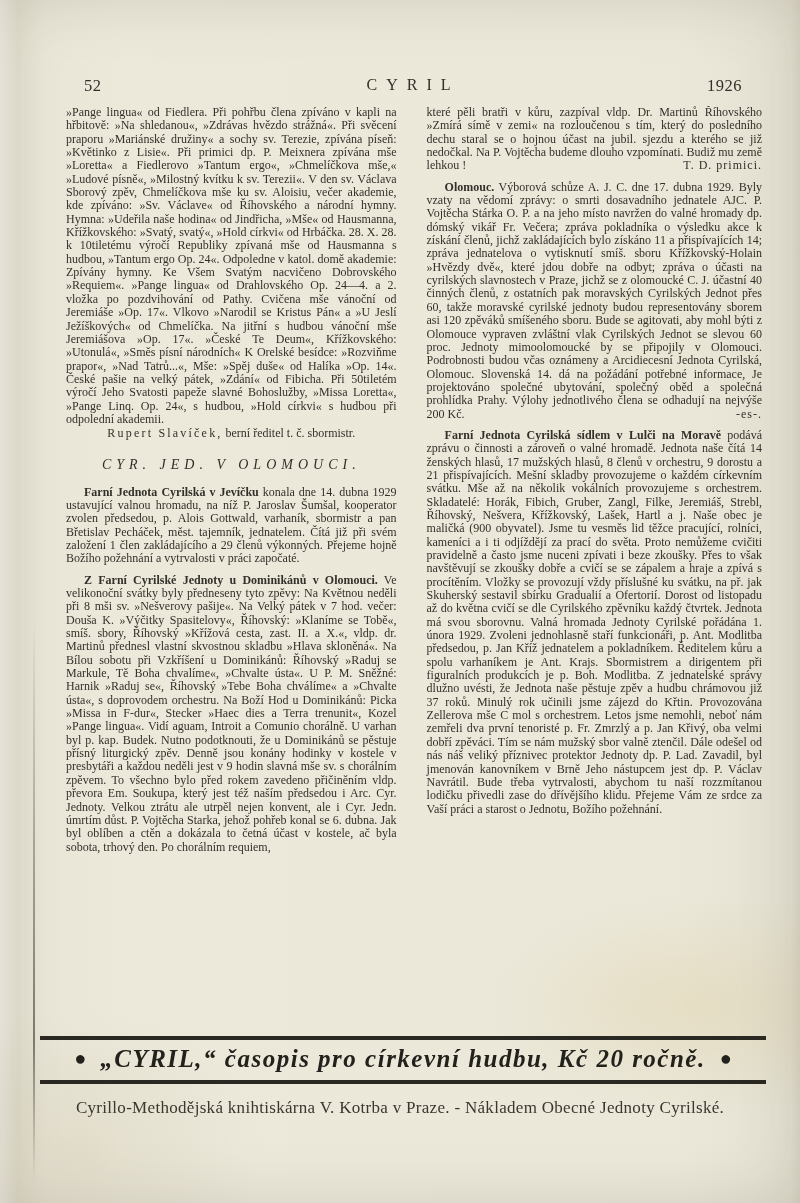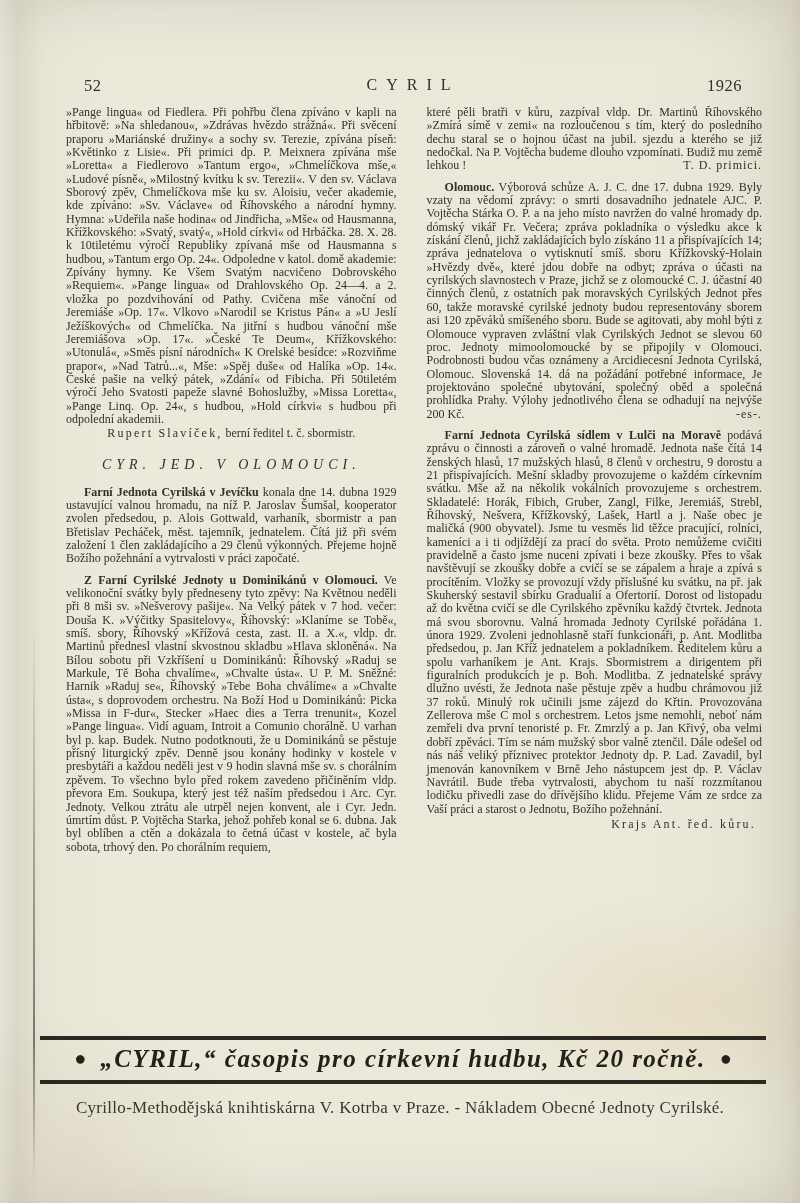--- a/index.html
+++ b/index.html
@@ -81,21 +81,20 @@
       <p class="sig-center"><span class="spaced">Rupert Slavíček,</span><span> berní ředitel t. č. sbormistr.</span></p>
       <h2 class="section-heading">CYR. JED. V OLOMOUCI.</h2>
       <p class="just indent"><span class="lead">Farní Jednota Cyrilská v Jevíčku</span><span> konala dne 14. dubna 1929 ustavující valnou hromadu, na níž P. Jaroslav Šumšal, kooperator zvolen předsedou, p. Alois Gottwald, varhaník, sbormistr a pan Břetislav Pecháček, měst. tajemník, jednatelem. Čítá již při svém založení 1 člen zakládajícího a 29 členů výkonných. Přejeme hojně Božího požehnání a vytrvalosti v práci započaté.</span></p>
       <p class="just indent mt"><span class="lead">Z Farní Cyrilské Jednoty u Dominikánů v Olomouci.</span><span> Ve velikonoční svátky byly předneseny tyto zpěvy: Na Květnou neděli při 8 mši sv. »Nešverovy pašije«. Na Velký pátek v 7 hod. večer: Douša K. »Výčitky Spasitelovy«, Říhovský: »Klaníme se Tobě«, smíš. sbory, Říhovský »Křížová cesta, zast. II. a X.«, vldp. dr. Martinů přednesl vlastní skvostnou skladbu »Hlava skloněná«. Na Bílou sobotu při Vzkříšení u Dominikánů: Říhovský »Raduj se Markule, Tě Boha chvalíme«, »Chvalte ústa«. U P. M. Sněžné: Harnik »Raduj se«, Říhovský »Tebe Boha chválíme« a »Chvalte ústa«, s doprovodem orchestru. Na Boží Hod u Dominikánů: Picka »Missa in F-dur«, Stecker »Haec dies a Terra trenunit«, Kozel »Pange lingua«. Vidí aguam, Introit a Comunio chorálně. U varhan byl p. kap. Budek. Nutno podotknouti, že u Dominikánů se pěstuje přísný liturgický zpěv. Denně jsou konány hodinky v kostele v presbytáři a každou neděli jest v 9 hodin slavná mše sv. s chorálním zpěvem. To všechno bylo před rokem zavedeno přičiněním vldp. převora Em. Soukupa, který jest též naším předsedou i Arc. Cyr. Jednoty. Velkou ztrátu ale utrpěl nejen konvent, ale i Cyr. Jedn. úmrtím důst. P. Vojtěcha Starka, jehož pohřeb konal se 6. dubna. Jak byl oblíben a ctěn a dokázala to četná účast v kostele, ač byla sobota, trhový den. Po chorálním requiem,</span></p>
     </div>
 
     <div class="col right">
       <p class="just"><span>které pěli bratři v kůru, zazpíval vldp. Dr. Martinů Říhovského »Zmírá símě v zemi« na rozloučenou s tím, který do posledního dechu staral se o hojnou účast na jubil. sjezdu a kterého se již nedočkal. Na P. Vojtěcha budeme dlouho vzpomínati. Budiž mu země lehkou !</span><span class="sig-inline">T. D. primici.</span></p>
       <p class="just indent mt"><span class="lead">Olomouc.</span><span> Výborová schůze A. J. C. dne 17. dubna 1929. Byly vzaty na vědomí zprávy: o smrti dosavadního jednatele AJC. P. Vojtěcha Stárka O. P. a na jeho místo navržen do valné hromady dp. dómský vikář Fr. Večera; zpráva pokladníka o výsledku akce k získání členů, jichž zakládajících bylo získáno 11 a přispívajících 14; zpráva jednatelova o vytisknutí smíš. sboru Křížkovský-Holain »Hvězdy dvě«, které jdou dobře na odbyt; zpráva o účasti na cyrilských slavnostech v Praze, jichž se z olomoucké C. J. účastní 40 činných členů, z ostatních pak moravských Cyrilských Jednot přes 60, takže moravské cyrilské jednoty budou representovány sborem asi 120 zpěváků smíšeného sboru. Bude se agitovati, aby mohl býti z Olomouce vypraven zvláštní vlak Cyrilských Jednot se slevou 60 proc. Jednoty mimoolomoucké by se připojily v Olomouci. Podrobnosti budou včas oznámeny a Arcidiecesní Jednota Cyrilská, Olomouc. Slovenská 14. dá na požádání potřebné informace, Je projektováno společné ubytování, společný oběd a společná prohlídka Prahy. Výlohy jednotlivého člena se odhadují na nejvýše 200 Kč.</span><span class="sig-inline">-es-.</span></p>
       <p class="just indent mt"><span class="lead">Farní Jednota Cyrilská sídlem v Lulči na Moravě</span><span> podává zprávu o činnosti a zároveň o valné hromadě. Jednota naše čítá 14 ženských hlasů, 17 mužských hlasů, 8 členů v orchestru, 9 dorostu a 21 přispívajících. Mešní skladby provozujeme o každém církevním svátku. Mše až na několik vokálních provozujeme s orchestrem. Skladatelé: Horák, Fibich, Gruber, Zangl, Filke, Jeremiáš, Strebl, Říhovský, Nešvera, Křížkovský, Lašek, Hartl a j. Naše obec je maličká (900 obyvatel). Jsme tu vesměs lid těžce pracující, rolníci, kameníci a i ti odjíždějí za prací do světa. Proto nemůžeme cvičiti pravidelně a často jsme nuceni zpívati i beze zkoušky. Přes to však navštěvují se zkoušky dobře a cvičí se se zápalem a hraje a zpívá s procítěním. Vložky se provozují vždy příslušné ku svátku, na př. jak Skuherský sestavil sbírku Gradualií a Ofertorií. Dorost od listopadu až do května cvičí se dle Cyrilského zpěvníku každý čtvrtek. Jednota má svou sborovnu. Valná hromada Jednoty Cyrilské pořádána 1. února 1929. Zvoleni jednohlasně staří funkcionáři, p. Ant. Modlitba předsedou, p. Jan Kříž jednatelem a pokladníkem. Ředitelem kůru a spolu varhaníkem je Ant. Krajs. Sbormistrem a dirigentem při figuralních produkcích je p. Boh. Modlitba. Z jednatelské správy dlužno uvésti, že Jednota naše pěstuje zpěv a hudbu chrámovou již 37 roků. Minulý rok učinili jsme zájezd do Křtin. Provozována Zellerova mše C mol s orchestrem. Letos jsme nemohli, neboť nám zemřeli dva první tenoristé p. Fr. Zmrzlý a p. Jan Křivý, oba velmi dobří zpěváci. Tím se nám mužský sbor valně ztenčil. Dále odešel od nás náš veliký příznivec protektor Jednoty dp. P. Lad. Zavadil, byl jmenován kanovníkem v Brně Jeho nástupcem jest dp. P. Václav Navrátil. Bude třeba vytrvalosti, abychom tu naší rozzmítanou lodičku přivedli zase do dřívějšího klidu. Přejeme Vám ze srdce za Vaší práci a starost o Jednotu, Božího požehnání.</span></p>
-      <div class="sig-right">Krajs Ant. řed. kůru.</div>
     </div>
   </div>
 
   <div class="ad-box">
     <span class="bullet bl">●</span><span class="ad-text">„CYRIL,“ časopis pro církevní hudbu, Kč 20 ročně.</span><span class="bullet br">●</span>
   </div>
 
   <div class="imprint">Cyrillo-Methodějská knihtiskárna V. Kotrba v Praze. - Nákladem Obecné Jednoty Cyrilské.</div>
 </div>
 

